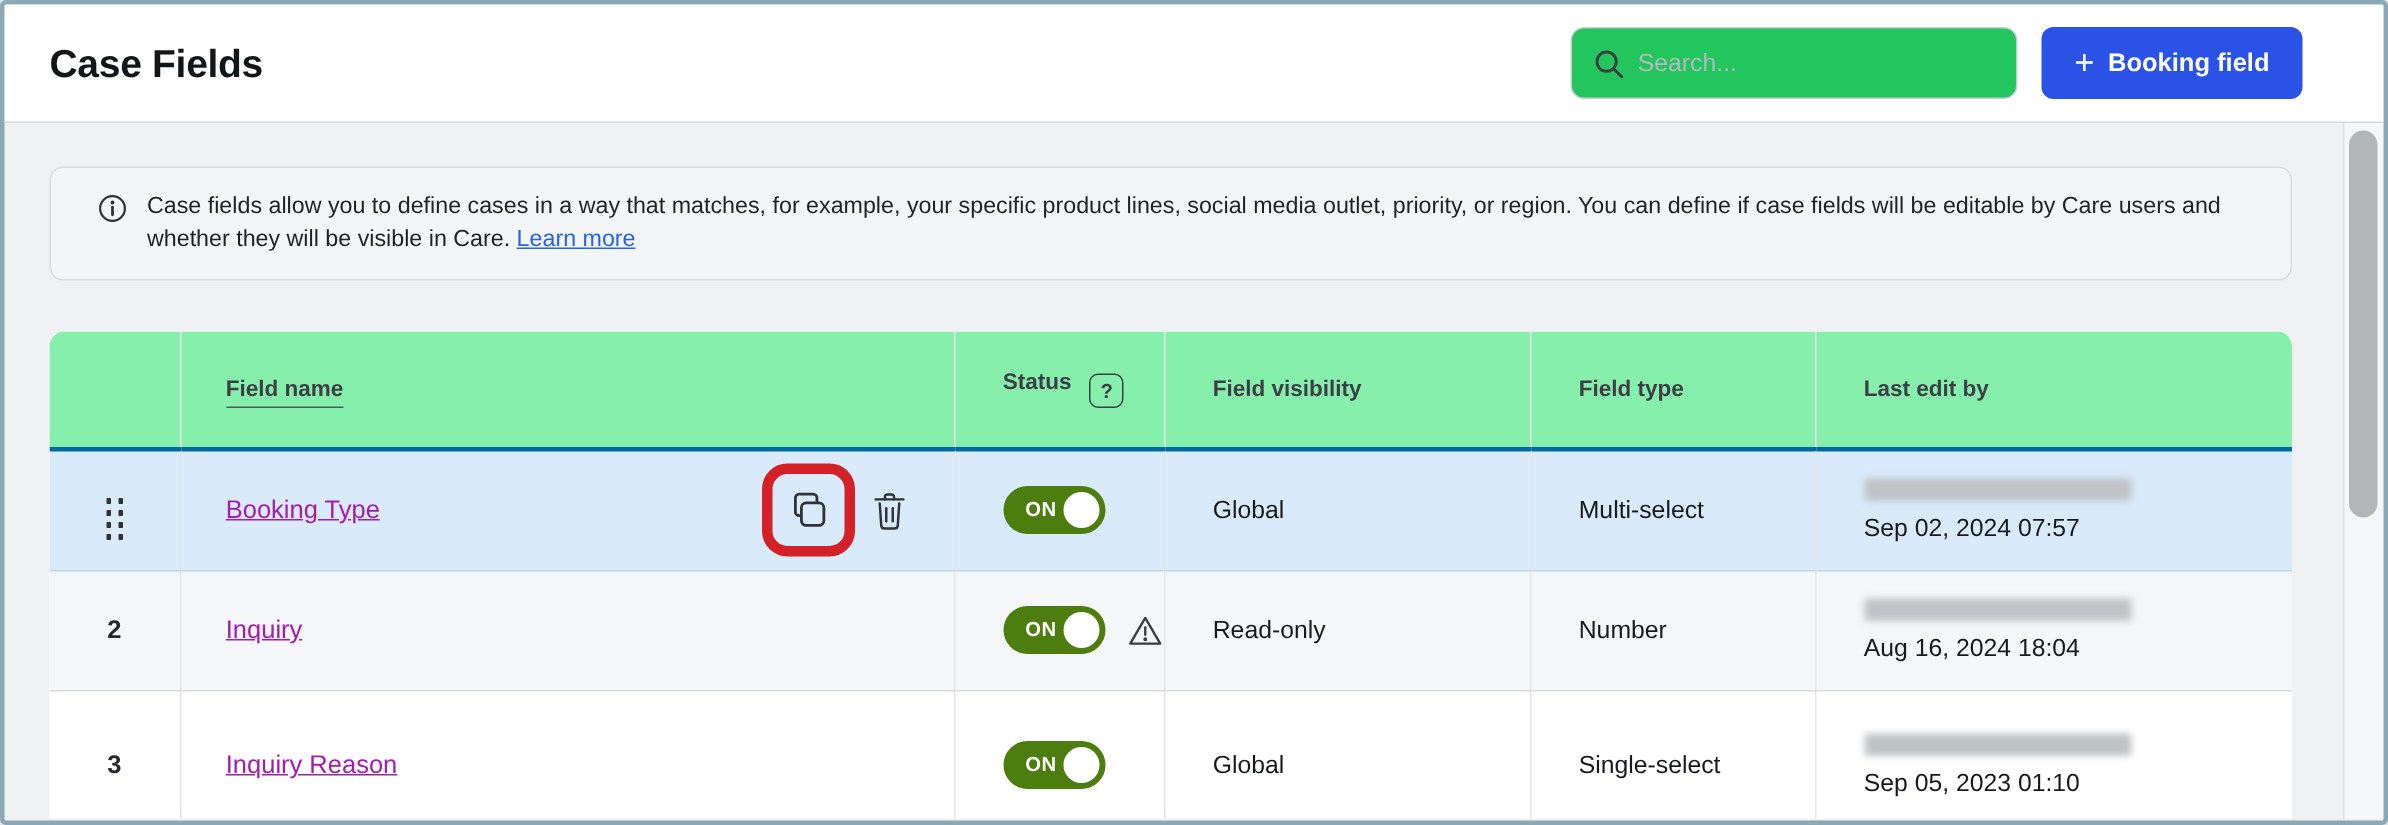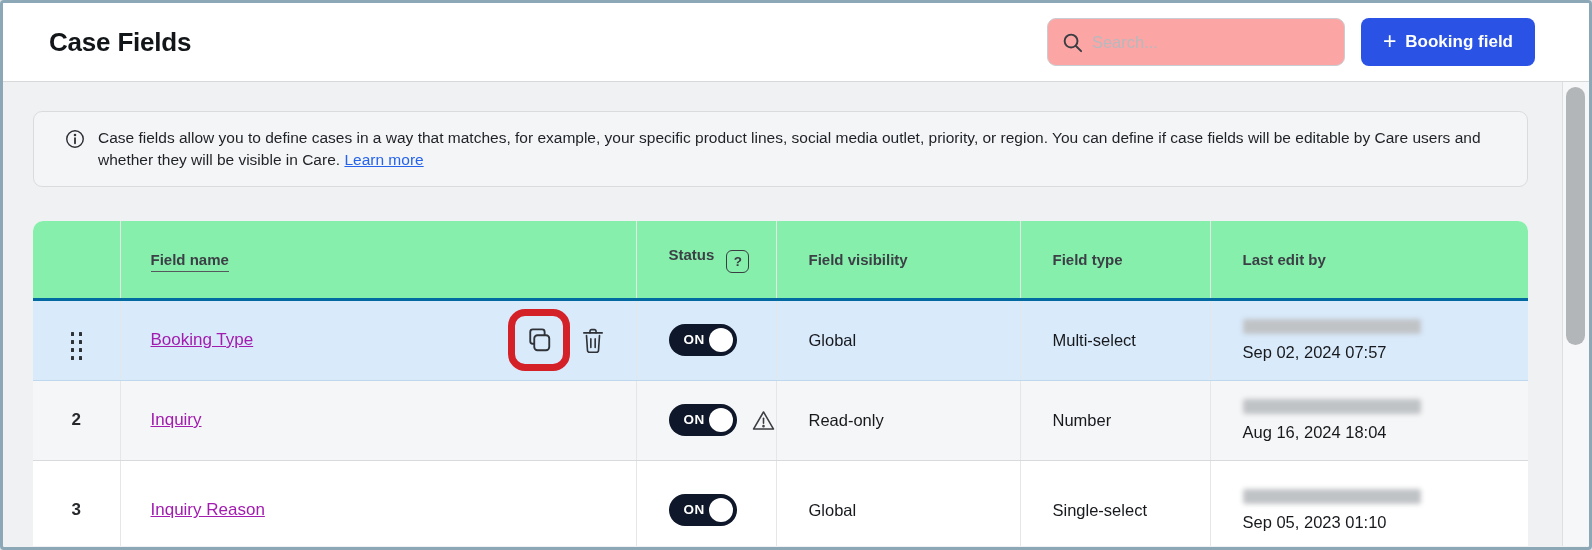--- a/index.html
+++ b/index.html
@@ -10,25 +10,25 @@
     position:relative; width:1592px; height:550px;
     border:3px solid #8ca7b6; border-radius:4px;
     background:#eff1f3; overflow:hidden;
   }
 
   
   .topbar {
     height:79px; background:#ffffff; border-bottom:1px solid #d6d8da;
     display:flex; align-items:center; padding:0 54px 0 30px;
   }
-  .page-title { font-size:26px; font-weight:700; color:#131619; letter-spacing:-0.2px;margin-left:16px; }
+  .page-title { font-size:26px; font-weight:700; color:#131619; letter-spacing:-0.2px; }
   .search-box { position:relative; margin-left:auto; }
   .search-box input {
     width:298px; height:48px; border:1.5px solid #c9ccd0; border-radius:9px;
-    padding:0 14px 0 44px; font-size:16.5px; color:#2a2d31; background:#fca5a5;
+    padding:0 14px 0 44px; font-size:16.5px; color:#2a2d31; background:#22c55e;
     font-family:"Liberation Sans", sans-serif; outline:none;
   }
   .search-box input::placeholder { color:#b6b9bd; }
   .search-icon { position:absolute; left:14px; top:13px; }
   .create-btn {
     margin-left:16px; height:48px; padding:0 22px; border:none; border-radius:8px;
     background:#2a53e6; color:#fff; font-size:17px; font-weight:700;
     display:flex; align-items:center; gap:9px; cursor:pointer;
     font-family:"Liberation Sans", sans-serif;
   }
@@ -86,21 +86,21 @@
 
   .drag-handle {
     display:inline-grid; grid-template-columns:3.5px 3.5px; grid-auto-rows:3.5px;
     gap:4.5px; cursor:grab;
   }
   .drag-handle i { background:#2f3237; border-radius:0.5px; }
 
   .cell-status-flex { display:flex; align-items:center; gap:14px; padding-left:32px; }
   .toggle {
     position:relative; width:68px; height:32px; border-radius:16px;
-    background:#0f172a; cursor:pointer; flex:0 0 auto;
+    background:#4d7c0f; cursor:pointer; flex:0 0 auto;
   }
   .toggle .on-label {
     position:absolute; left:15px; top:8px; color:#fff;
     font-size:13.5px; font-weight:700; letter-spacing:0.4px;
   }
   .toggle .knob {
     position:absolute; right:4px; top:4px; width:24px; height:24px;
     border-radius:50%; background:#fff;
   }
 

